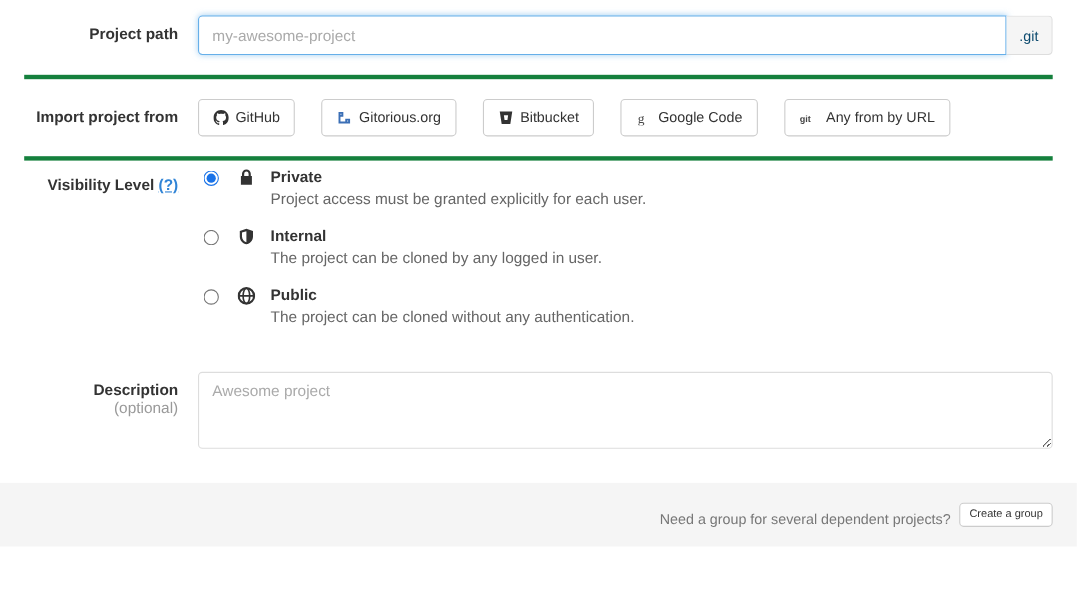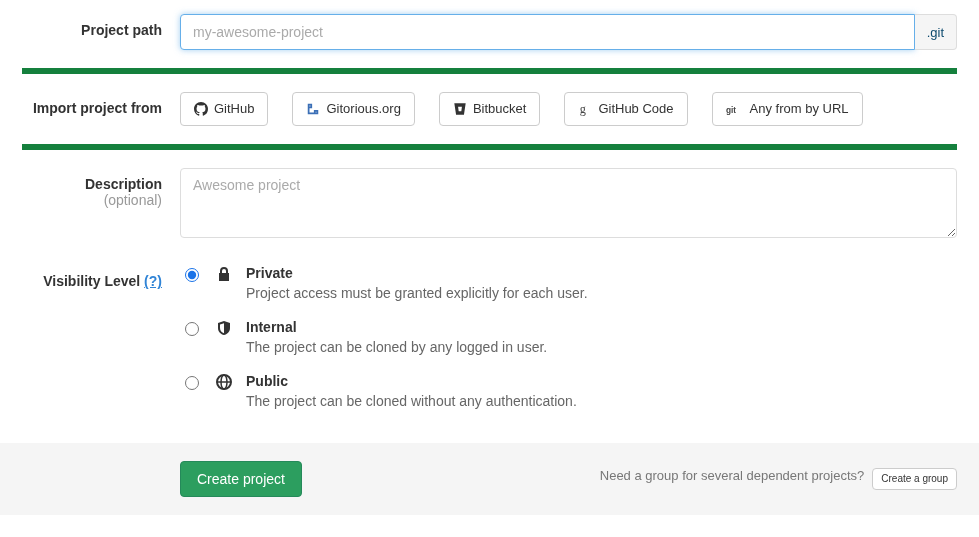--- a/index.html
+++ b/index.html
@@ -10,21 +10,21 @@
     font-size: 14px;
     color: #333;
     background: #fff;
     width: 979px;
   }
   .form-wrap { padding: 10px 22px 0 22px; }
   .form-row {
     display: flex;
     align-items: flex-start;
     padding: 18px 0;
-    border-bottom: 6px solid #15803d;
+    border-bottom: 4px solid #15803d;
   }
   .form-row.no-border { border-bottom: none; }
   .label-col {
     width: 158px;
     text-align: right;
     padding-right: 18px;
     padding-top: 8px;
     font-weight: 600;
     color: #333;
   }
@@ -103,21 +103,21 @@
   .vis-text { flex: 1; }
   .vis-title { font-weight: 600; }
   .vis-desc { color: #666; margin-top: 4px; }
   .footer-bar {
     margin-top: 10px;
     background: #f5f5f5;
     padding: 18px 22px;
     display: flex;
     align-items: center;
   }
-  .footer-bar .right { margin-left: auto; display: flex; align-items: flex-start; gap: 8px; color: #777; font-size: 13px; }
+  .footer-bar .right { margin-left: auto; display: flex; align-items: flex-end; gap: 8px; color: #777; font-size: 13px; }
   .btn-primary {
     background: #2c9e5f;
     border: 1px solid #25895a;
     color: #fff;
     padding: 9px 16px;
     border-radius: 4px;
     font-size: 14px;
     cursor: pointer;
     margin-left: 158px;
   }
@@ -167,41 +167,31 @@
               </svg>
           </span>
           <span>Bitbucket</span>
         </button>
         <button class="btn">
           <span class="icon-svg">
             <svg viewBox="0 0 16 16">
                 <text x="2" y="13" font-family="serif" font-size="14" fill="#444">g</text>
               </svg>
           </span>
-          <span>GitHub Code</span>
+          <span>Google Code</span>
         </button>
         <button class="btn">
           <span class="icon-svg" style="width:18px">
             <svg viewBox="0 0 24 14">
                 <text x="0" y="11" font-family="Arial" font-size="11" font-weight="bold" fill="#444">git</text>
               </svg>
           </span>
           <span>Any from by URL</span>
         </button>
       </div>
-    </div>
-  </div>
-
-  <div class="form-row no-border">
-    <div class="label-col">
-      <span>Description</span>
-      <span class="label-sub">(optional)</span>
-    </div>
-    <div class="field-col">
-      <textarea class="desc-ta" placeholder="Awesome project" style=""></textarea>
     </div>
   </div>
 
   <div class="form-row no-border" style="padding-top:6px;">
     <div class="label-col">
       <span>Visibility Level</span>
       <a href="#" class="vis-help">(?)</a>
     </div>
     <div class="field-col">
       <div class="vis-option">
@@ -237,21 +227,30 @@
               <line x1="1" y1="8" x2="15" y2="8" stroke="currentColor" stroke-width="1.5"></line>
             </svg>
         </span>
         <div class="vis-text">
           <div class="vis-title">Public</div>
           <div class="vis-desc">The project can be cloned without any authentication.</div>
         </div>
       </div>
     </div>
   </div>
+
+  <div class="form-row no-border">
+    <div class="label-col">
+      <span>Description</span>
+      <span class="label-sub">(optional)</span>
+    </div>
+    <div class="field-col">
+      <textarea class="desc-ta" placeholder="Awesome project" style=""></textarea>
+    </div>
+  </div>
 </div>
 
 <div class="footer-bar">
-  <button class="btn-primary">Create project</button>
   <div class="right">
     <span>Need a group for several dependent projects?</span>
     <button class="btn btn-small">Create a group</button>
   </div>
 </div>
 
 </body></html>

